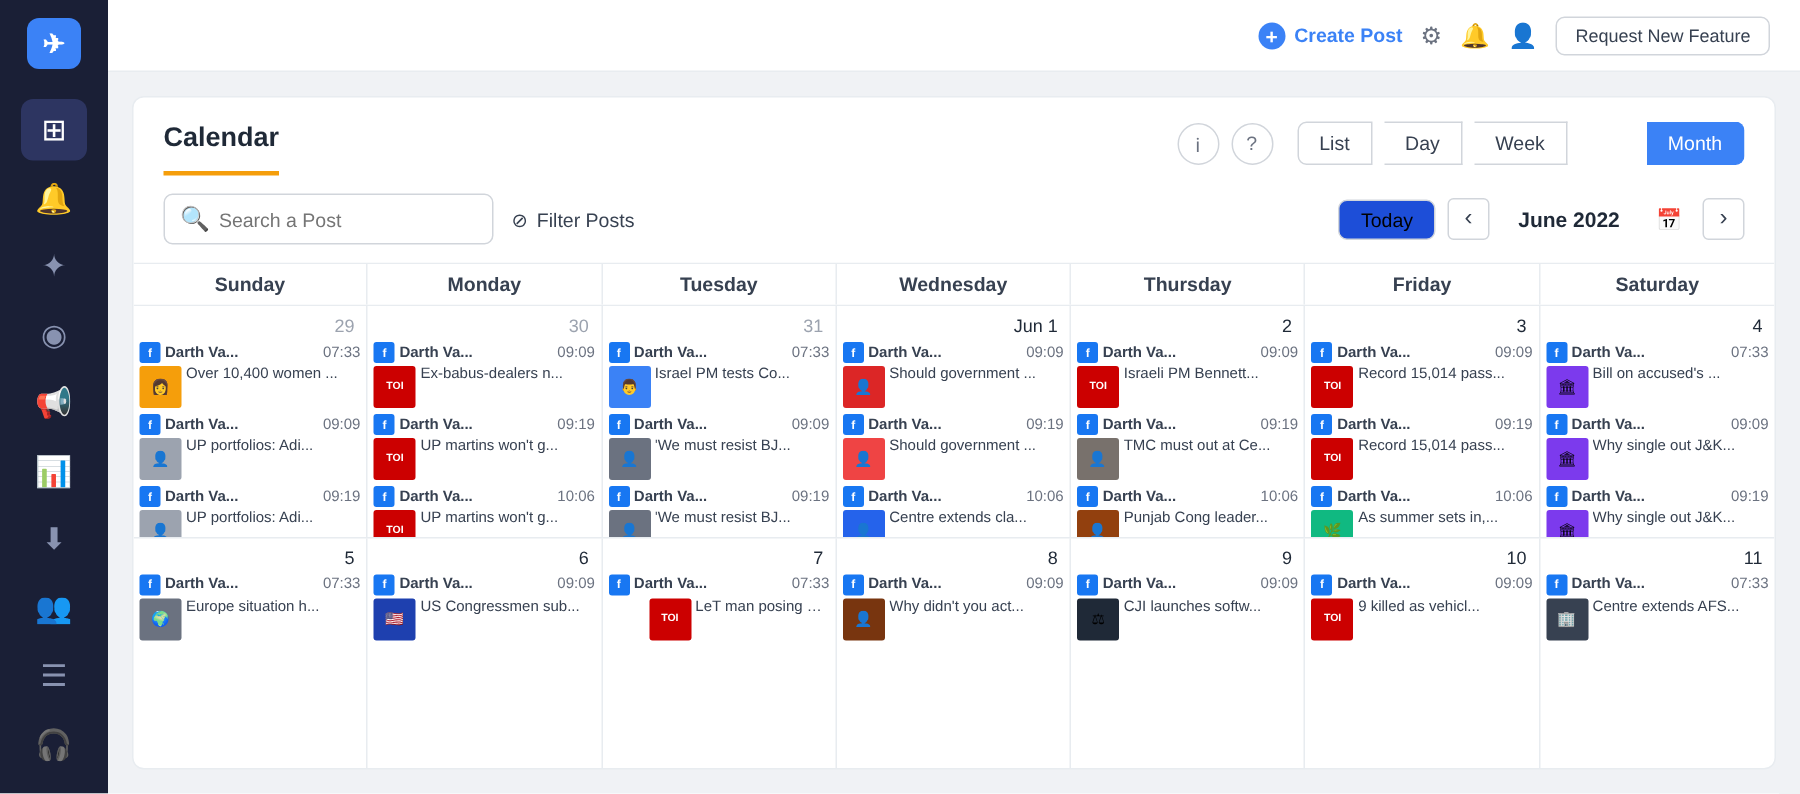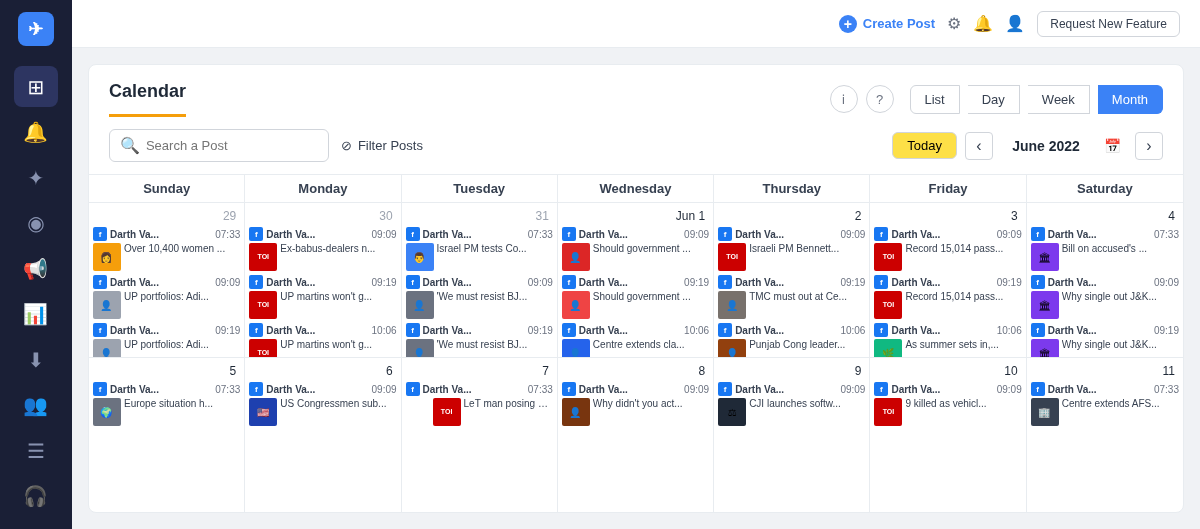--- a/index.html
+++ b/index.html
@@ -85,21 +85,21 @@
       border: 1px solid #e8ecf0;
       display: flex;
       flex-direction: column;
       flex: 1;
       overflow: hidden;
     }
 
     .calendar-header {
       padding: 16px 20px 0;
       display: flex;
-      align-items: center;
+      align-items: flex-start;
       justify-content: space-between;
       flex-shrink: 0;
     }
 
     .calendar-title {
       font-size: 18px;
       font-weight: 600;
       color: #1f2937;
       border-bottom: 3px solid #f59e0b;
       padding-bottom: 12px;
@@ -114,21 +114,21 @@
     .view-btn {
       padding: 6px 14px;
       border: 1px solid #d1d5db;
       background: #fff;
       font-size: 13px;
       color: #374151;
       cursor: pointer;
     }
     .view-btn:first-of-type { border-radius: 6px 0 0 6px; }
     .view-btn.active { background: #3b82f6; color: #fff; border-color: #3b82f6; }
-    .view-btn:last-of-type { border-radius: 0 6px 6px 0; }
+    .view-btn:last-of-type { border-radius: 0 6px 6px 0; margin-left: 45px; }
     .view-btn + .view-btn { border-left: none; }
 
     .calendar-toolbar {
       display: flex;
       align-items: center;
       justify-content: space-between;
       padding: 12px 20px;
       flex-shrink: 0;
     }
     .search-box {
@@ -142,21 +142,21 @@
     }
     .filter-btn {
       display: flex; align-items: center; gap: 6px;
       border: none; background: none;
       font-size: 13px; color: #374151; cursor: pointer;
     }
     .nav-controls {
       display: flex; align-items: center; gap: 8px;
     }
     .today-btn {
-      border: 1px solid #d1d5db; background: #fde047;
+      border: 1px solid #d1d5db; background: #1d4ed8;
       padding: 5px 14px; border-radius: 6px;
       font-size: 13px; cursor: pointer;
     }
     .nav-arrow {
       width: 28px; height: 28px;
       border: 1px solid #d1d5db; border-radius: 4px;
       display: flex; align-items: center; justify-content: center;
       cursor: pointer; background: #fff; color: #374151;
     }
     .month-label {

